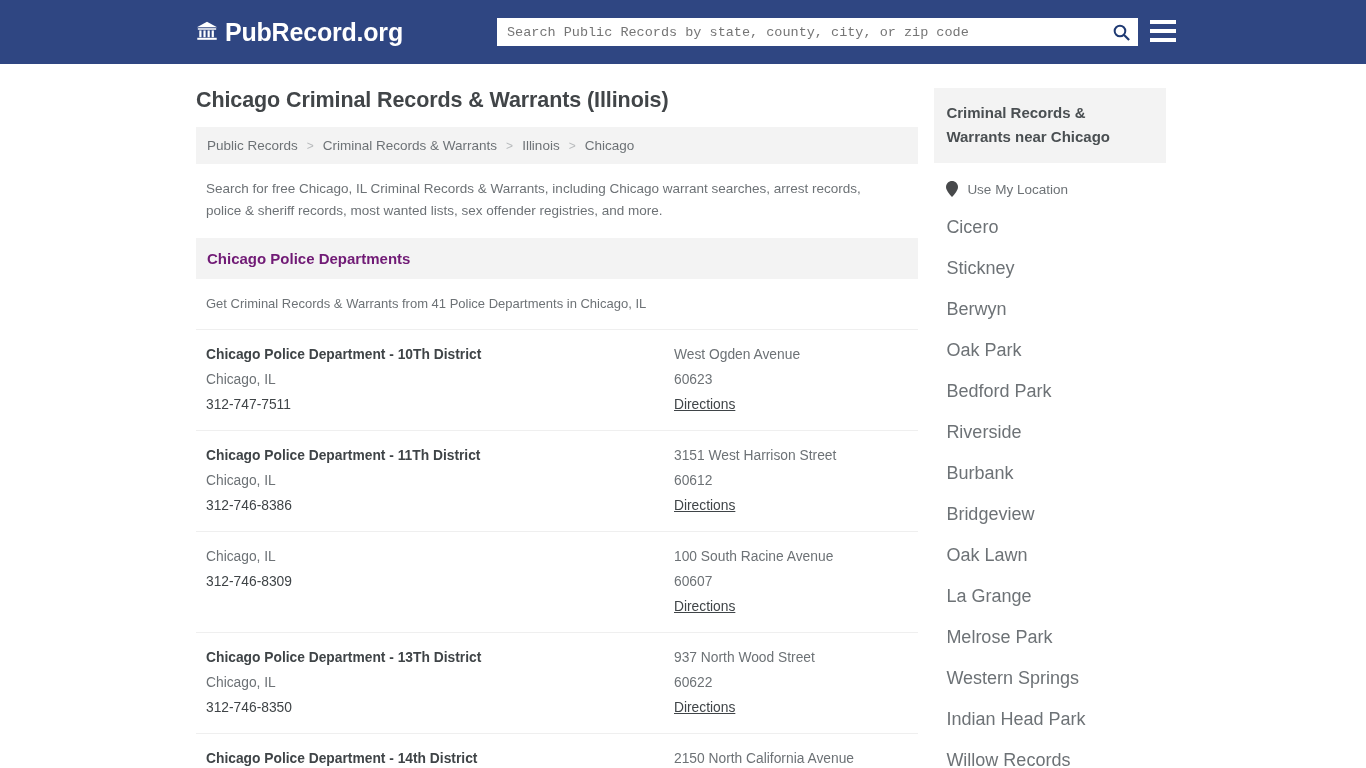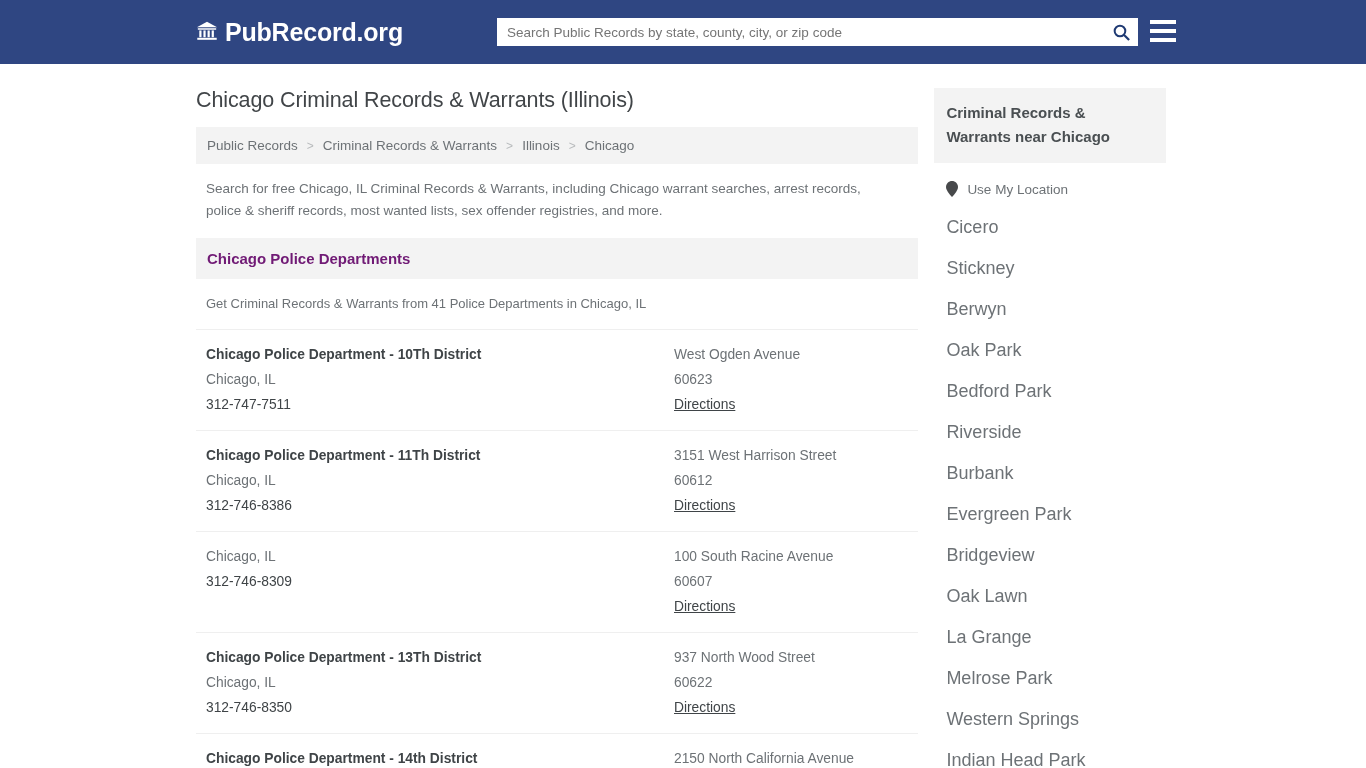--- a/index.html
+++ b/index.html
@@ -48,21 +48,21 @@
     background: #ffffff;
     display: flex;
     align-items: center;
   }
   .searchwrap input {
     flex: 1 1 auto;
     border: 0;
     outline: none;
     height: 26px;
     padding: 0 8px 0 10px;
-    font-family: Liberation Sans, sans-serif;
+    font-family: Liberation Mono, monospace;
     font-size: 13.5px;
     color: #333;
     background: transparent;
   }
   .searchwrap input::placeholder { color: #757575; }
   .search-btn {
     width: 34px;
     height: 28px;
     background: #ffffff;
     border: 0;
@@ -99,21 +99,21 @@
     margin: 0 196px;
     display: flex;
     align-items: flex-start;
     gap: 16px;
   }
   .main-col { width: 736px; }
   .side-col { width: 236px; }
 
   h1.page-title {
     font-size: 21.5px;
-    font-weight: normal;
+    font-weight: bold;
     color: #414548;
     margin: 0 0 14px 0;
     letter-spacing: -0.1px;
   }
 
   
   .breadcrumb {
     background: #f3f3f3;
     padding: 11px 11px 11px 11px;
     font-size: 13.5px;
@@ -354,21 +354,20 @@
           <span>Use My Location</span>
         </div>
 
         <div class="side-item">Cicero</div>
         <div class="side-item">Stickney</div>
         <div class="side-item">Berwyn</div>
         <div class="side-item">Oak Park</div>
         <div class="side-item">Bedford Park</div>
         <div class="side-item">Riverside</div>
         <div class="side-item">Burbank</div>
-        <div class="side-item">Evergreen Park</div>
         <div class="side-item">Bridgeview</div>
         <div class="side-item">Oak Lawn</div>
         <div class="side-item">La Grange</div>
         <div class="side-item">Melrose Park</div>
         <div class="side-item">Western Springs</div>
         <div class="side-item">Indian Head Park</div>
         <div class="side-item">Willow Records</div>
       </div>
     </div>
 

